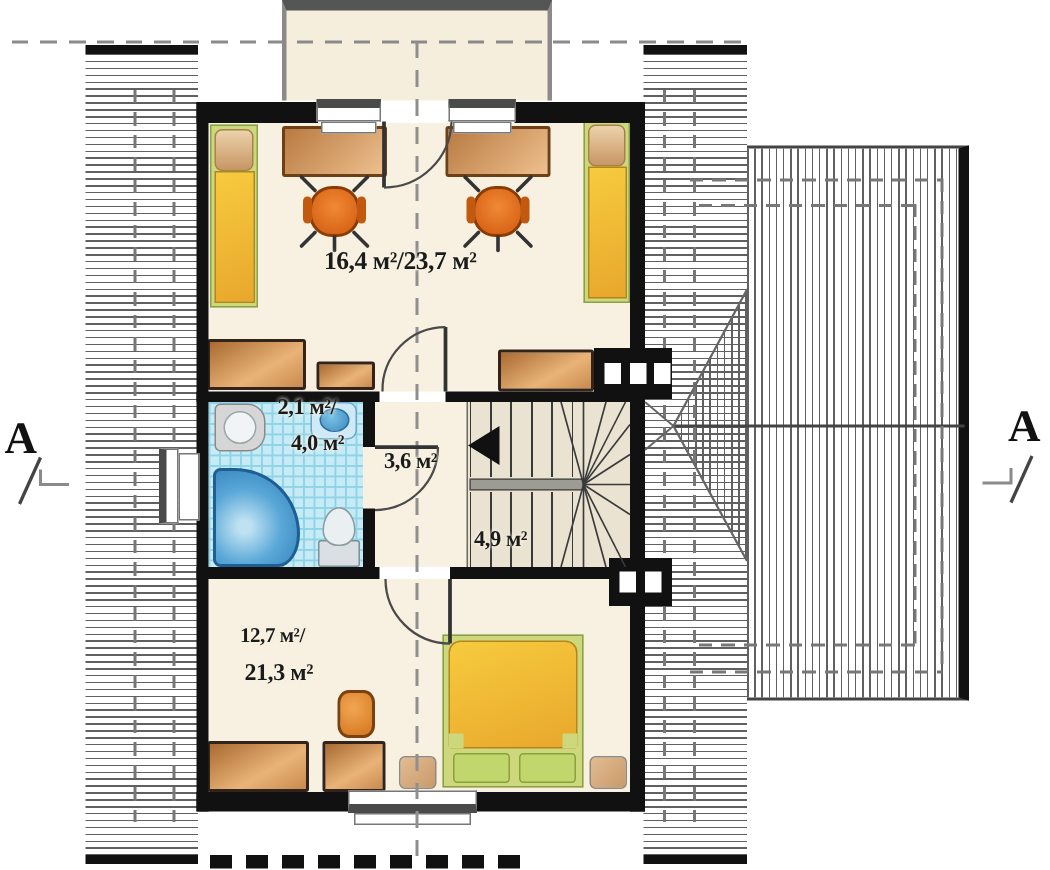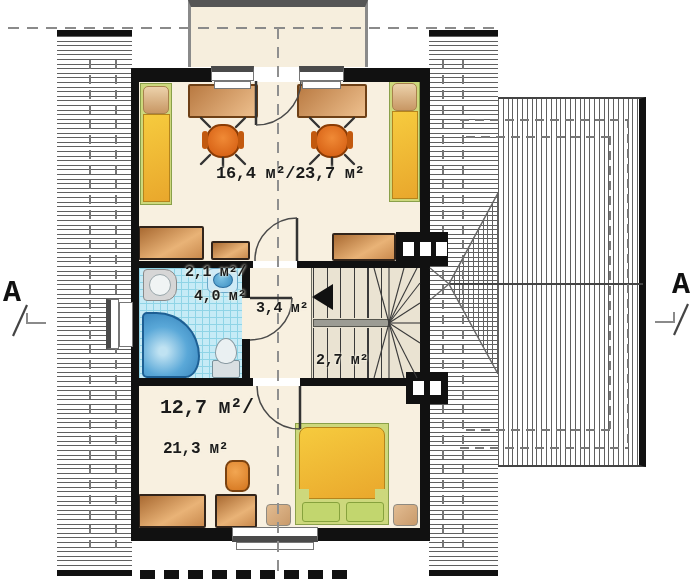--- a/index.html
+++ b/index.html
@@ -2,21 +2,21 @@
 <html style="--wall: #111111; --floor: #f8f0e0; --hatch: #606060; --tile: #c6ebf6; --chair: #e8741e; --bed-yellow: #f2c235; --bed-green: #c2d66e; --tub: #4a9fd4;"><head>
 <meta charset="utf-8">
 <style>
   :root{
     --wall:#111111; --floor:#f8f0e0; --hatch:#606060; --tile:#c6ebf6;
     --wood-dark:#a96a32; --wood-light:#e9b377; --chair:#e8741e;
     --bed-yellow:#f2c235; --bed-green:#c2d66e; --tub:#4a9fd4;
   }
   html,body{margin:0;padding:0;background:#fff;}
   .plan{position:relative;width:700px;height:580px;background:#ffffff;overflow:hidden;
-        font-family:Liberation Mono, monospace;}
+        font-family:Liberation Serif, serif;}
   .plan *{position:absolute;box-sizing:border-box;}
   .floor{background:var(--floor);}
   .stairfloor{background:#eae3d2;outline:1px solid #6b6b5f;}
   .wall{background:var(--wall);}
   .hatch-h{background:repeating-linear-gradient(180deg,var(--hatch) 0 1px,transparent 1px 4.6px);
            border-top:6px solid var(--wall);border-bottom:6px solid var(--wall);}
   .hatch-v{background:repeating-linear-gradient(90deg,var(--hatch) 0 1px,transparent 1px 4.8px);}
   .wing{border-top:2px solid #444;border-bottom:2px solid #444;border-right:7px solid var(--wall);}
   .cone{clip-path:polygon(100% 0%,0% 50%,100% 100%);}
   .dash-h{height:2px;background:repeating-linear-gradient(90deg,#8a8a8a 0 11px,transparent 11px 19px);}
@@ -222,21 +222,21 @@
     </g>
     <path d="M13 336 L27 305" stroke="#444" stroke-width="2.2" fill="none"></path>
     <path d="M27 313 L27 323 L46 323" stroke="#8a8a8a" stroke-width="2" fill="none"></path>
     <path d="M688 304 L674 335" stroke="#444" stroke-width="2.2" fill="none"></path>
     <path d="M674 312 L674 322 L655 322" stroke="#8a8a8a" stroke-width="2" fill="none"></path>
   </svg>
 
   <div class="label" style="left:216px;top:164px;font-size:17px;">16,4 м²/23,7 м²</div>
   <div class="label" style="left:185px;top:264px;font-size:15px;">2,1 м²/</div>
   <div class="label" style="left:194px;top:288px;font-size:15px;">4,0 м²</div>
-  <div class="label" style="left:256px;top:300px;font-size:15px;">3,4 м²</div>
-  <div class="label" style="left:316px;top:352px;font-size:15px;">2,7 м²</div>
-  <div class="label" style="left:160px;top:396px;font-size:20px;">12,7 м²/</div>
+  <div class="label" style="left:256px;top:300px;font-size:15px;">3,6 м²</div>
+  <div class="label" style="left:316px;top:352px;font-size:15px;">4,9 м²</div>
+  <div class="label" style="left:160px;top:417px;font-size:14px;">12,7 м²/</div>
   <div class="label" style="left:163px;top:440px;font-size:16px;">21,3 м²</div>
 
   <div class="marker" style="left:3px;top:278px;">A</div>
   <div class="marker" style="left:672px;top:270px;">A</div>
 
 </div>
 
 </body></html>

